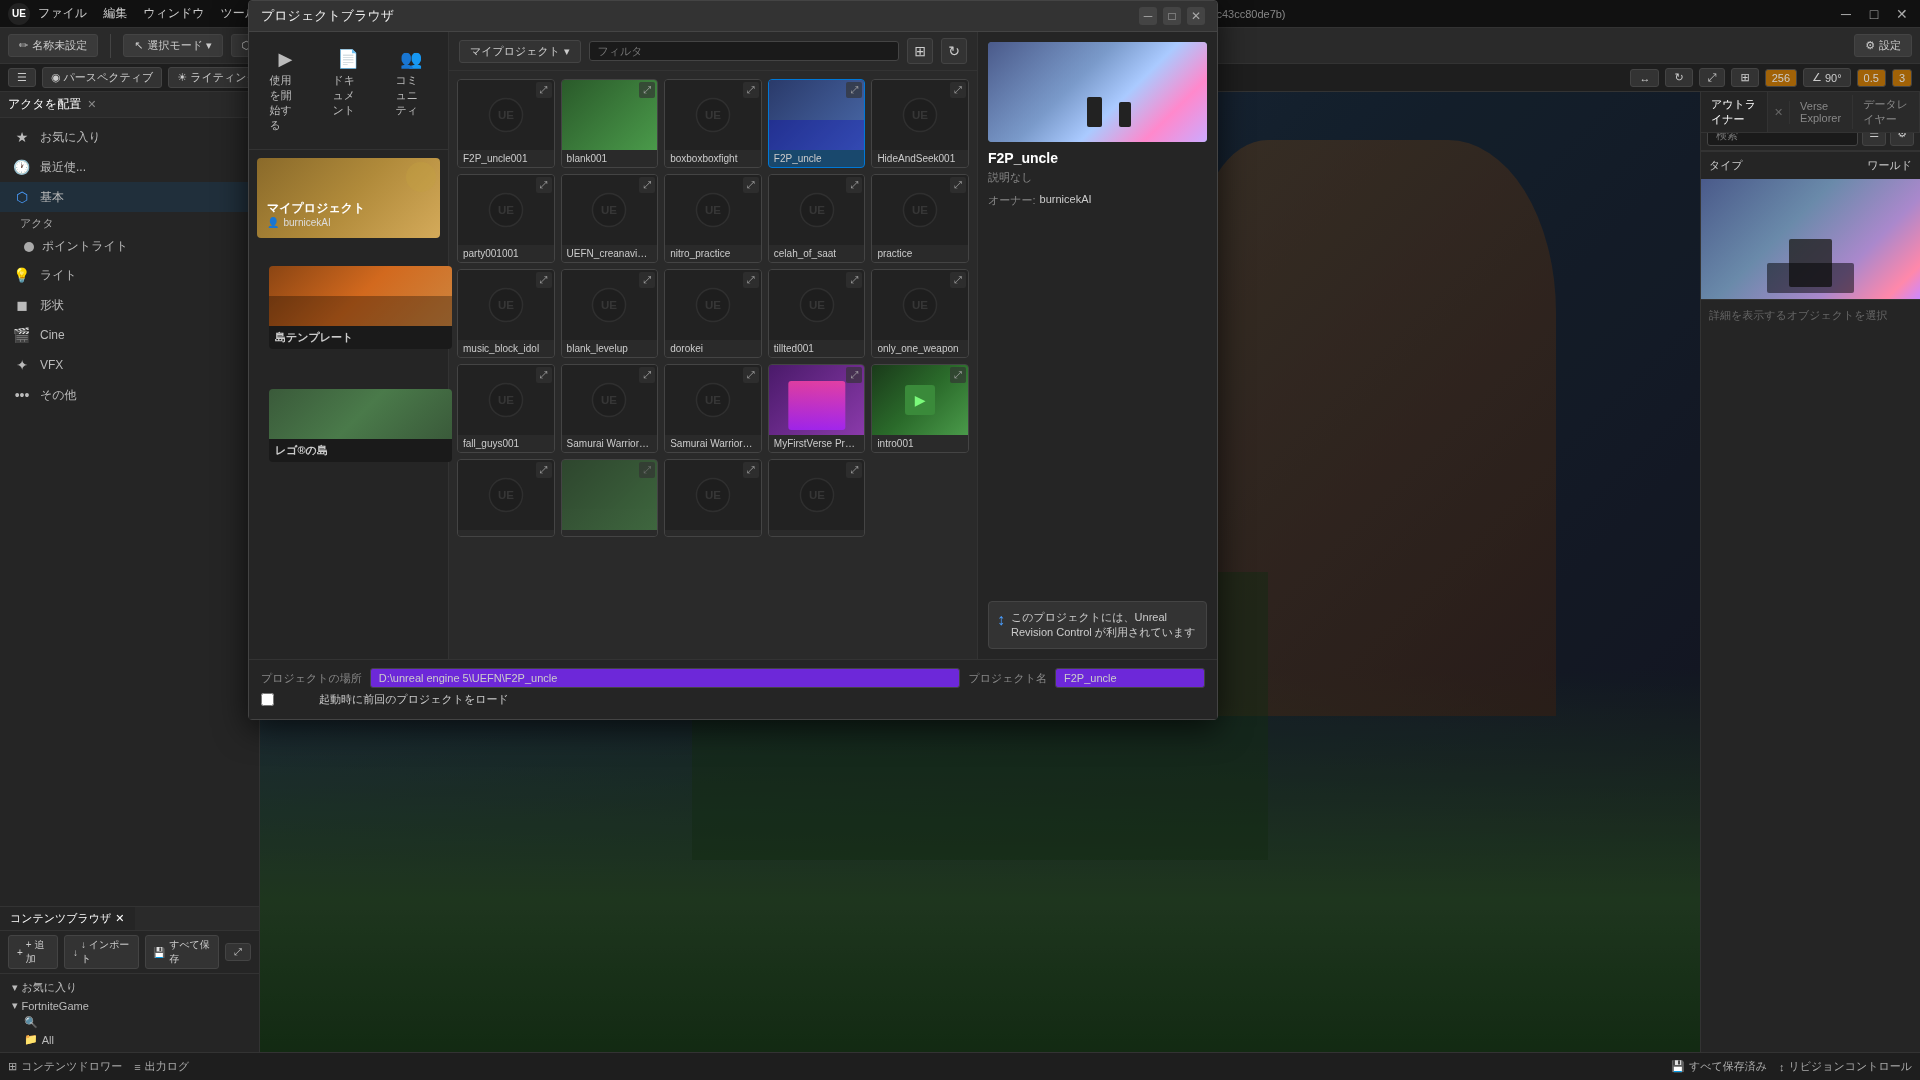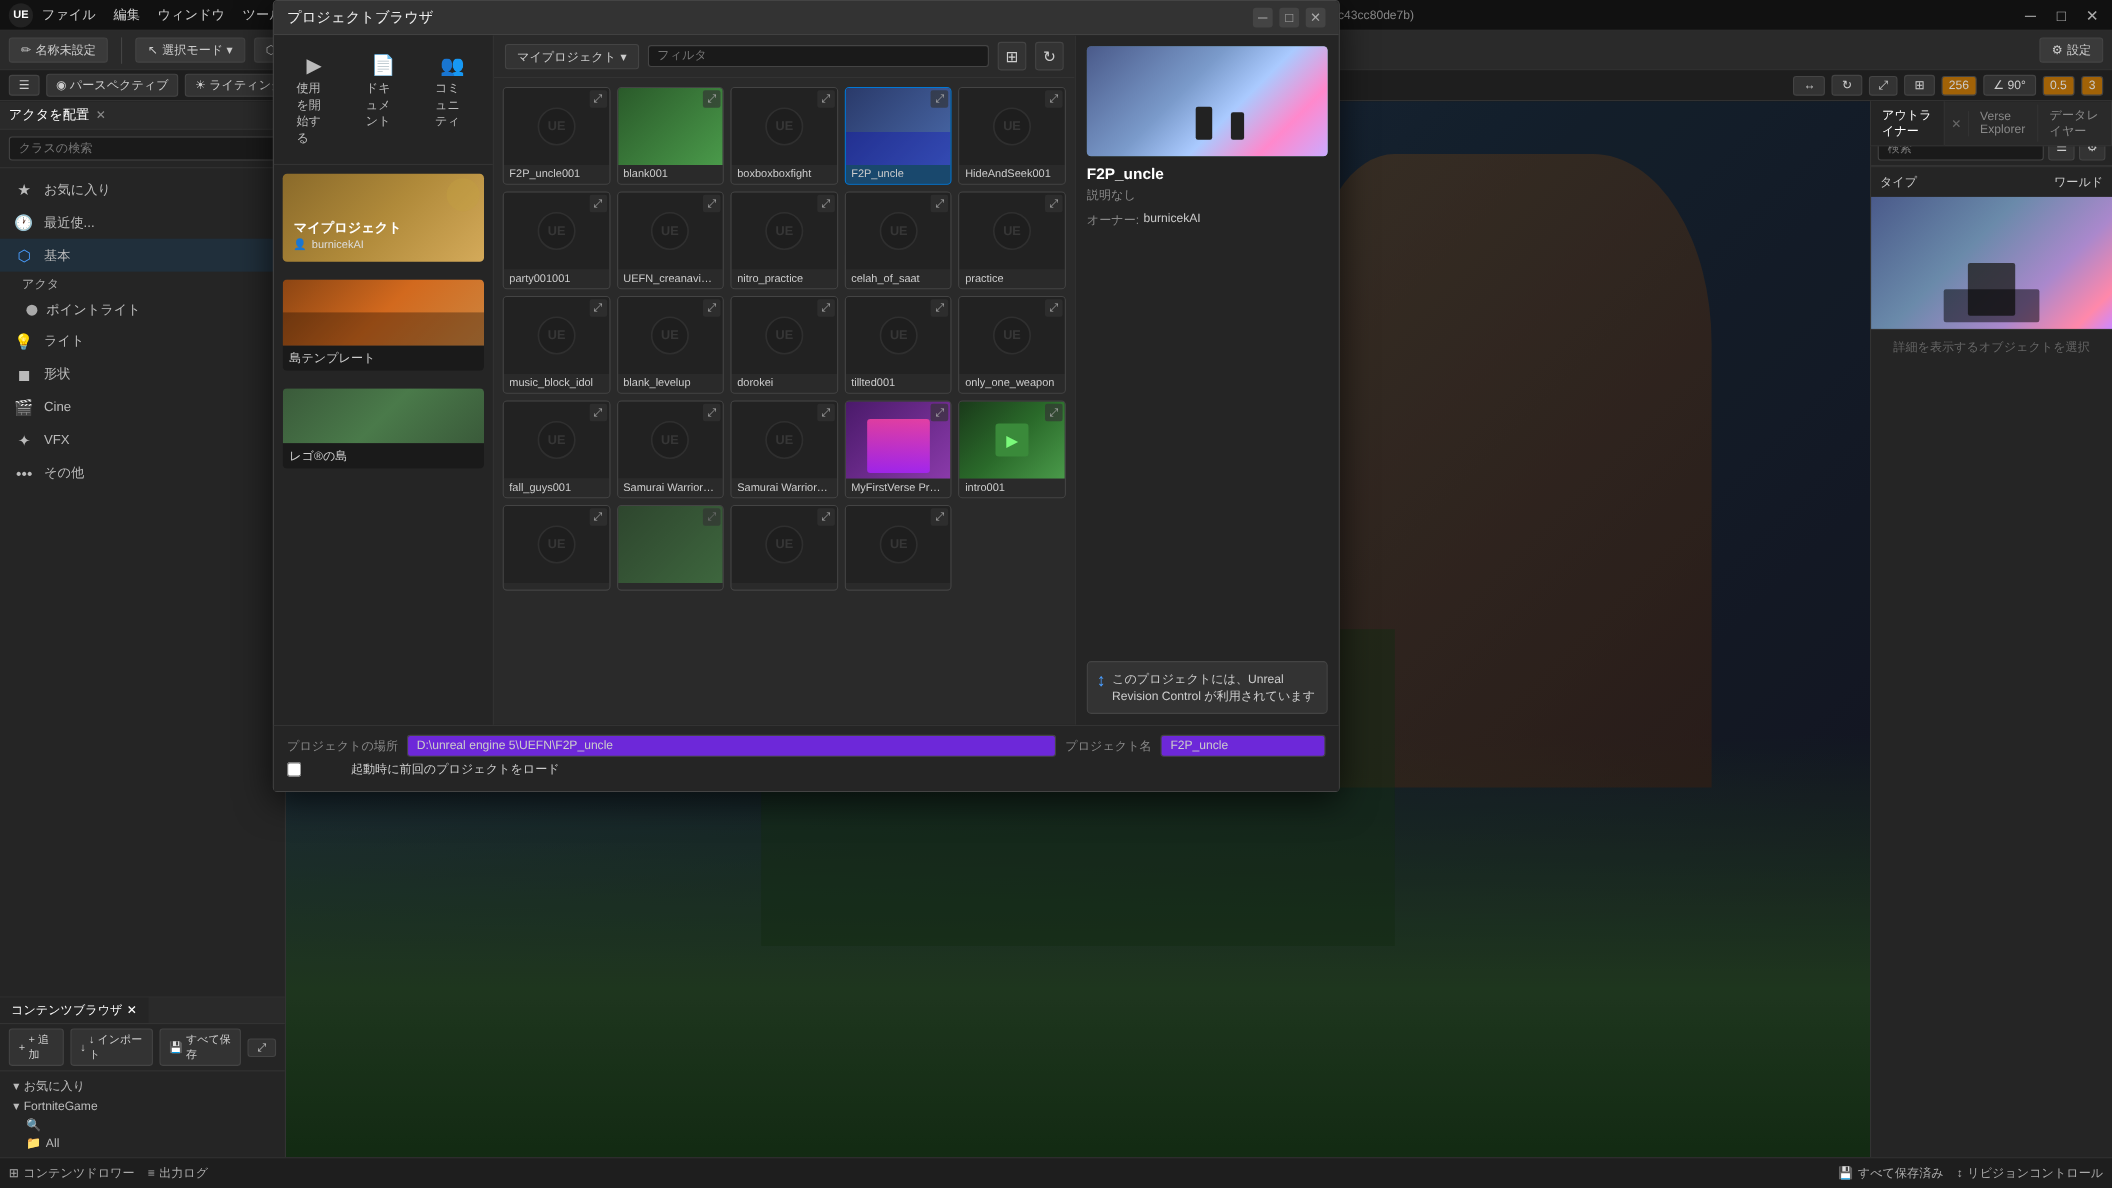--- a/index.html
+++ b/index.html
@@ -200,24 +200,25 @@
       display: flex;
       flex-direction: column;
       align-items: center;
       border-bottom: 1px solid #333;
     }
     .pb-nav-icon { font-size: 18px; margin-bottom: 3px; }
     .pb-nav-label { font-size: 11px; }
 
     .pb-template {
       width: calc(100% - 16px);
-      margin: 8px;
+      margin: 20px;
       border-radius: 4px;
       overflow: hidden;
       cursor: pointer;
+      font-weight: bold;
     }
     .pb-template-img {
       height: 60px;
       position: relative;
       overflow: hidden;
     }
     .pb-template-caption {
       background: #1a1a1a;
       padding: 4px 6px;
       font-size: 11px;
@@ -606,23 +607,20 @@
 
 <div style="display:flex; height: calc(1080px - 28px - 36px - 28px - 28px); position:relative;">
 
   <div id="left-sidebar">
 
     <div style="display:flex; align-items:center; padding:4px 8px; background:#2a2a2a; border-bottom:1px solid #333;">
       <span style="color:#fff; font-size:12px;">アクタを配置</span>
       <span style="margin-left:6px; font-size:11px; color:#888;">✕</span>
     </div>
 
-    <div id="sidebar-search">
-      <input class="search-input" type="text" placeholder="クラスの検索" style="">
-    </div>
 
     <div class="sidebar-section">
       <div class="sidebar-item">
         <div class="sidebar-icon">★</div>
         <span>お気に入り</span>
       </div>
       <div class="sidebar-item">
         <div class="sidebar-icon">🕐</div>
         <span>最近使...</span>
       </div>
@@ -728,21 +726,21 @@
         <span style="font-size:11px; color:#ccc;">タイプ</span>
         <span style="font-size:11px; color:#ccc;">ワールド</span>
       </div>
     </div>
 
     <div style="width:100%; height:120px; background:linear-gradient(135deg, #4a5a8a 0%, #6a8aaa 40%, #aa88cc 70%, #ff88aa 90%, #cc88ff 100%); position:relative; overflow:hidden;">
       <div style="position:absolute; bottom:10%; left:40%; width:20%; height:40%; background:#222; border-radius:2px; opacity:0.8;"></div>
       <div style="position:absolute; bottom:5%; left:30%; width:40%; background:rgba(0,0,0,0.5); height:25%; border-radius:2px;"></div>
     </div>
 
-    <div style="flex:1; padding:8px; font-size:11px; color:#666; text-align:center; border-top:1px solid #333;">詳細を表示するオブジェクトを選択</div>
+    <div style="flex:1; padding:8px; font-size:11px; color:#666; text-align:left; border-top:1px solid #333;">詳細を表示するオブジェクトを選択</div>
   </div>
 </div>
 
 <div id="project-browser">
 
   <div id="pb-titlebar">
     <span id="pb-title">プロジェクトブラウザ</span>
     <div id="pb-controls">
       <div class="pb-win-btn">─</div>
       <div class="pb-win-btn">□</div>

